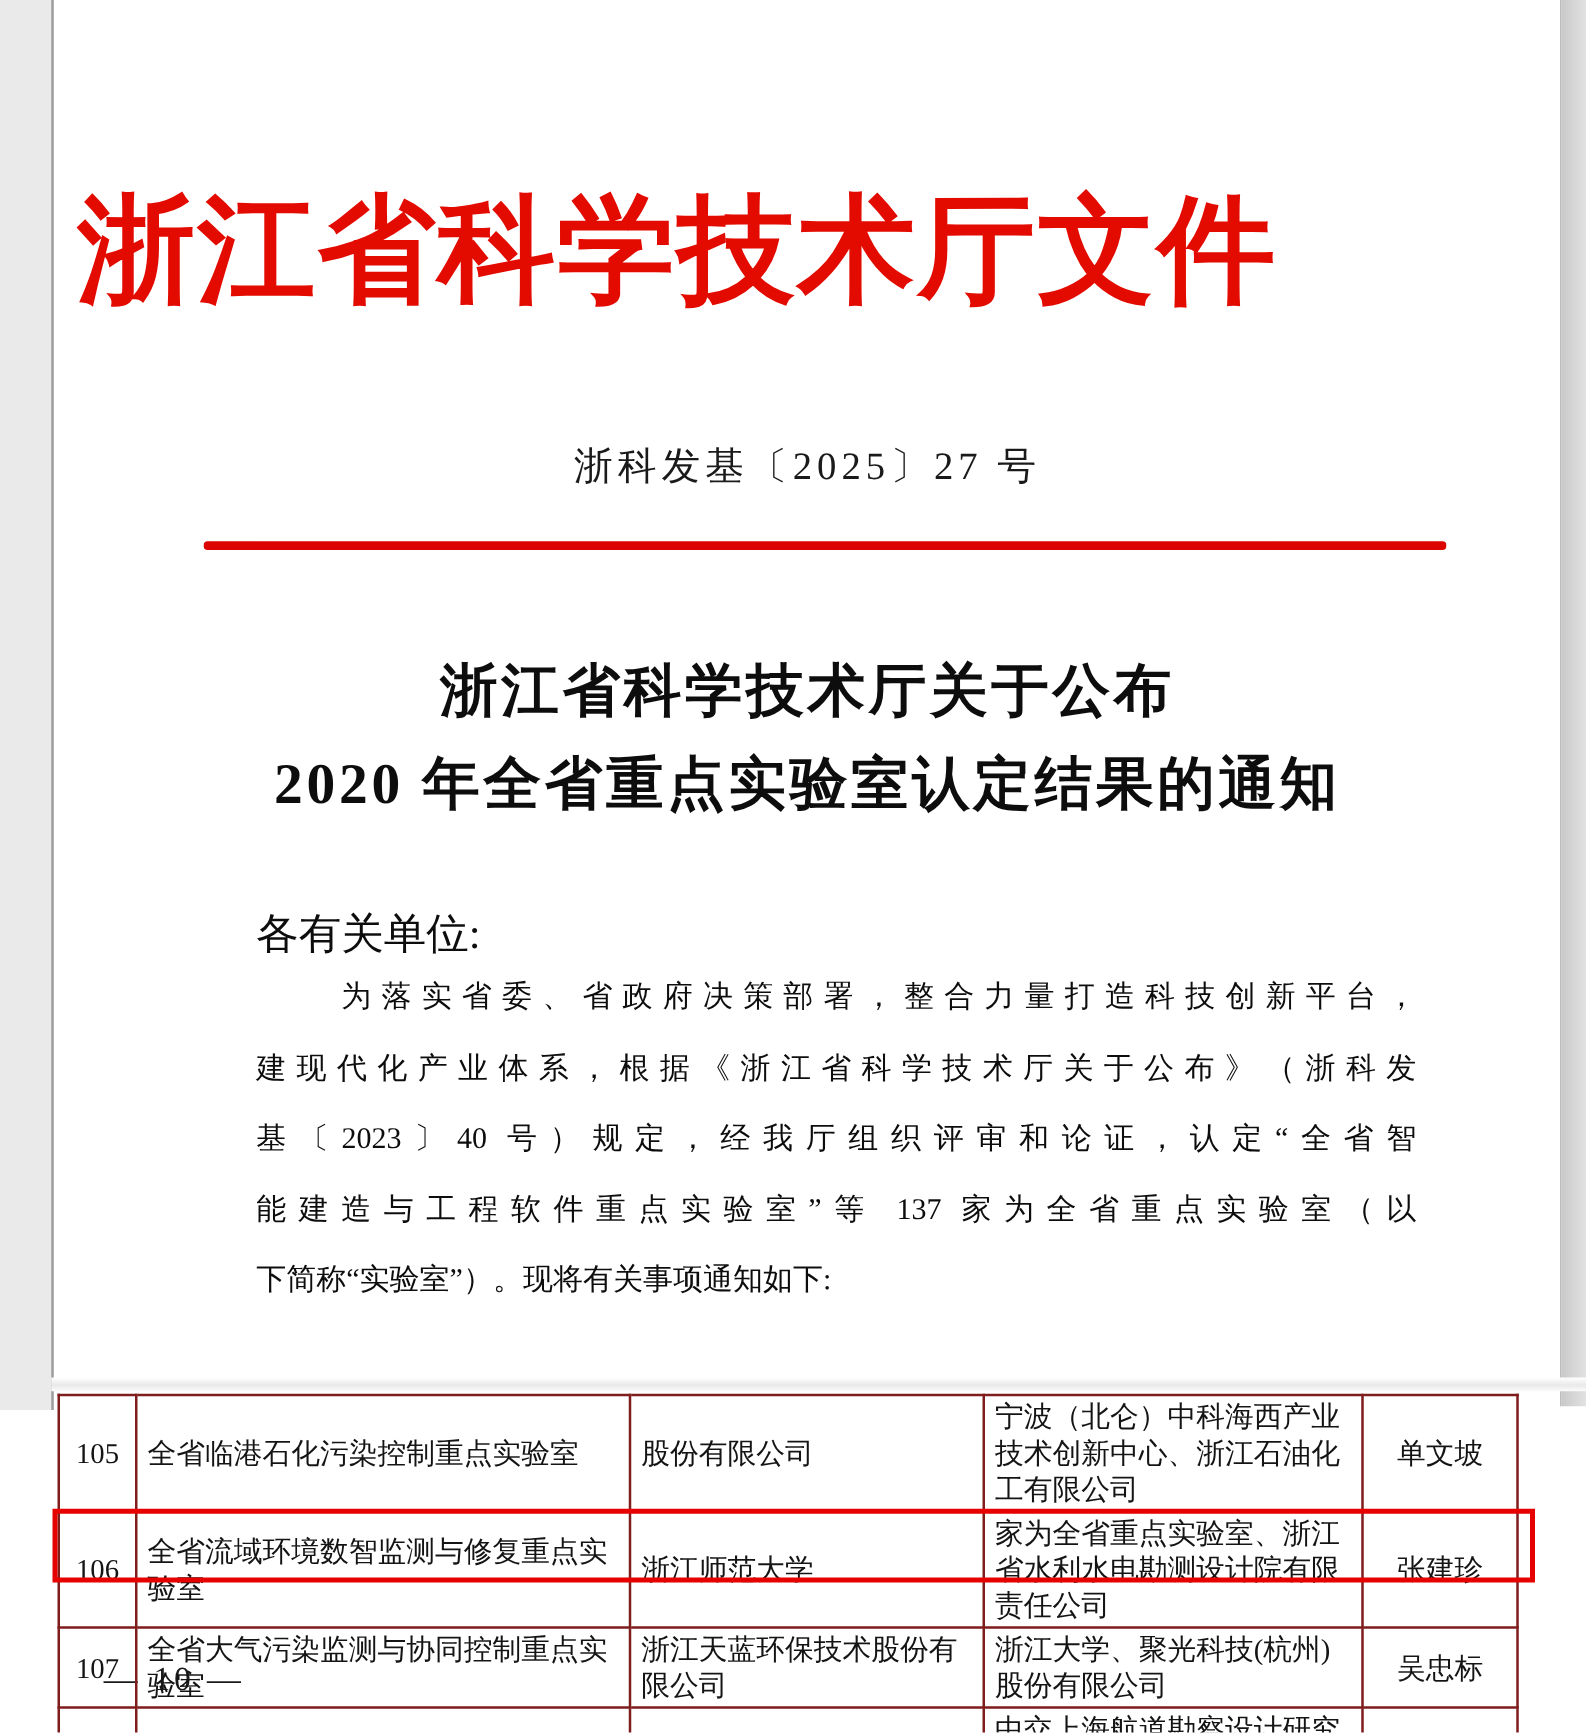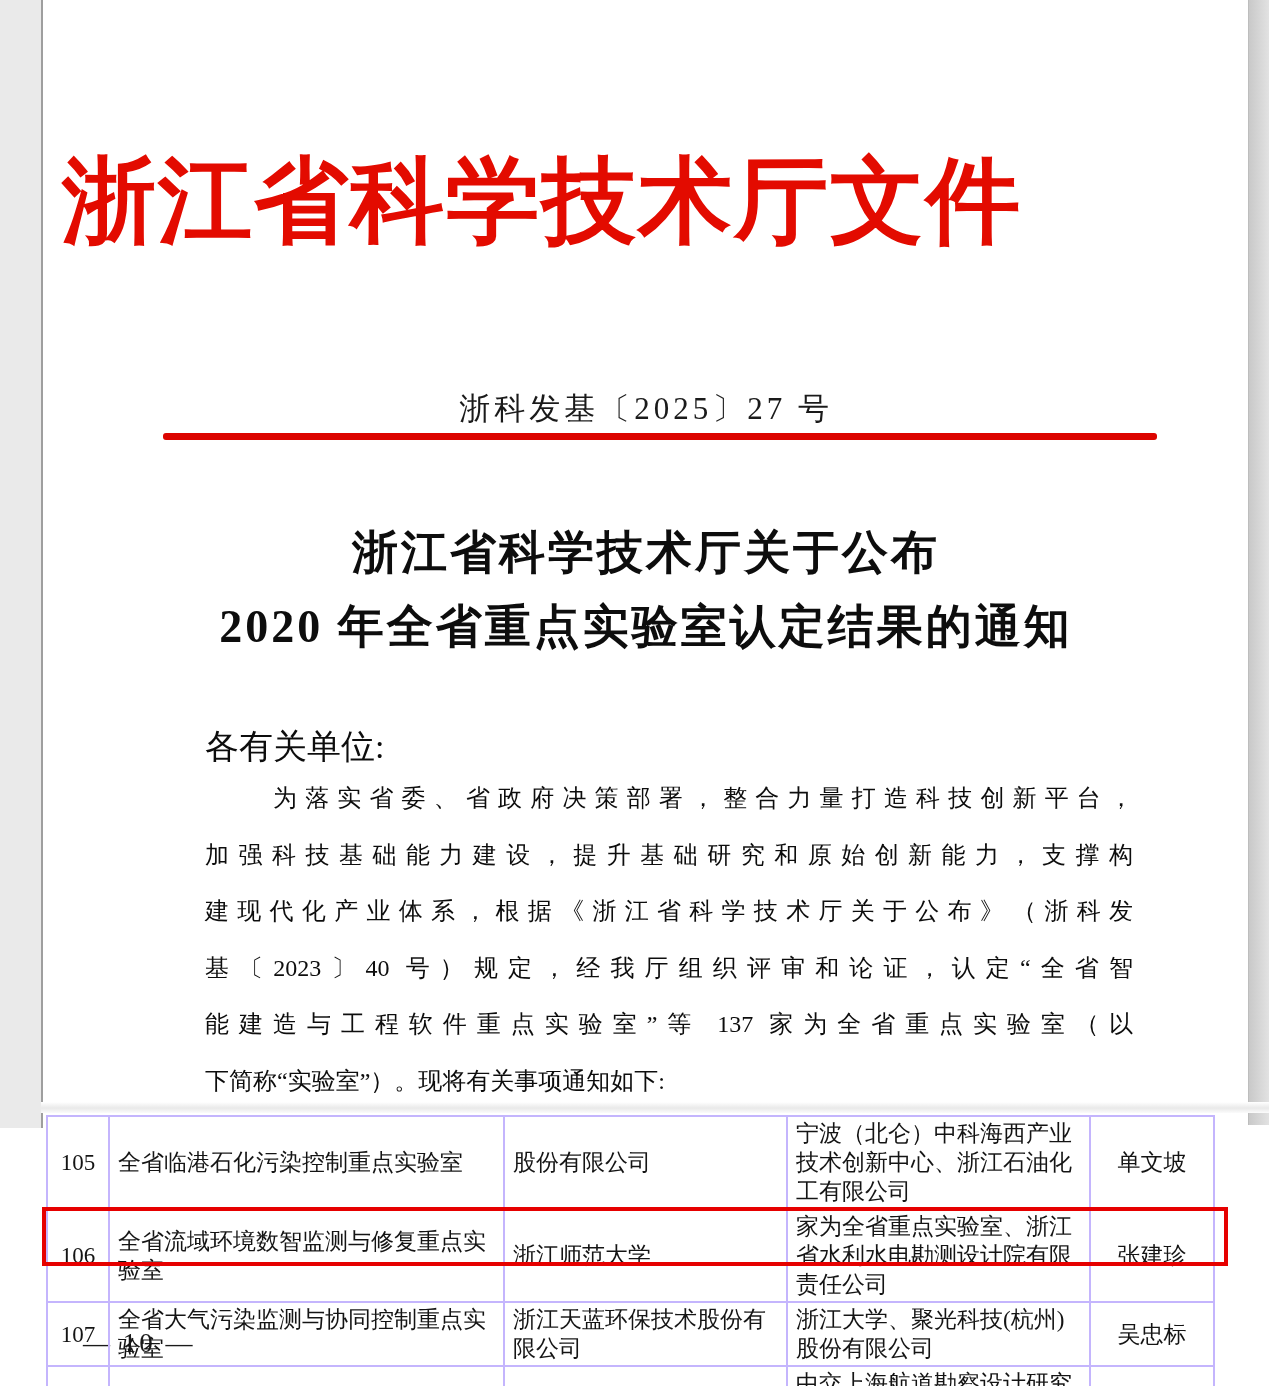--- a/index.html
+++ b/index.html
@@ -23,21 +23,21 @@
     background:linear-gradient(#ffffff, #e9e9e9 55%, #fbfbfb);
   }
   
   .letterhead{
     position:absolute;left:44px;top:146px;width:996px;
     text-align:center;font-size:94px;line-height:110px;font-weight:900;
     color:#e30b00;letter-spacing:2px;white-space:nowrap;
   }
   .doc-number{
     position:absolute;left:44px;top:352px;width:1204px;
-    text-align:center;font-size:31px;letter-spacing:4px;color:#1a1a1a;margin-top:36px;
+    text-align:center;font-size:31px;letter-spacing:4px;color:#1a1a1a;
   }
   .red-line{
     position:absolute;left:163px;top:433px;width:994px;height:7px;
     background:#dc0400;border-radius:3px;
   }
   
   .notice-line{
     position:absolute;left:44px;width:1204px;text-align:center;
     font-size:46px;font-weight:bold;letter-spacing:3px;color:#0d0d0d;
     white-space:nowrap;
@@ -55,21 +55,21 @@
   .bline{text-align:justify;text-align-last:justify;white-space:nowrap;}
   .bline.indent{padding-left:68px;}
   .bline.last{text-align-last:left;white-space:normal;}
   
   table.results{
     position:absolute;left:46px;top:1115px;width:1167px;
     border-collapse:collapse;table-layout:fixed;
     font-size:23px;color:#141414;z-index:1;
   }
   table.results td{
-    border:2px solid #c4b5fd;padding:2px 8px;line-height:29px;
+    border:2px solid #7f1d1d;padding:2px 8px;line-height:29px;
     overflow:hidden;
   }
   td.c-no{text-align:center;font-family:"Liberation Serif",serif;}
   td.c-lab{padding-left:18px;}
   td.c-inst{padding-left:12px;}
   td.c-part{padding-left:10px;padding-right:6px;}
   td.c-dir{text-align:center;}
   .highlight-box{
     position:absolute;left:42px;top:1207px;width:1186px;height:59px;
     border:4px solid #e60000;box-sizing:border-box;z-index:2;
@@ -91,21 +91,20 @@
 <div class="doc-number">浙科发基〔2025〕27 号</div>
 <div class="red-line"></div>
 
 <div class="notice-line l1">浙江省科学技术厅关于公布</div>
 <div class="notice-line l2">2020 年全省重点实验室认定结果的通知</div>
 
 <div class="salutation">各有关单位:</div>
 
 <div class="body-paragraph">
   <div class="bline indent">为落实省委、省政府决策部署，整合力量打造科技创新平台，</div>
-  <div class="bline">加强科技基础能力建设，提升基础研究和原始创新能力，支撑构</div>
   <div class="bline">建现代化产业体系，根据《浙江省科学技术厅关于公布》（浙科发</div>
   <div class="bline">基〔2023〕40 号）规定，经我厅组织评审和论证，认定“全省智</div>
   <div class="bline">能建造与工程软件重点实验室”等 137 家为全省重点实验室（以</div>
   <div class="bline last">下简称“实验室”）。现将有关事项通知如下:</div>
 </div>
 
 <table class="results">
   <colgroup>
     <col style="width:62px">
       <col style="width:395px">

